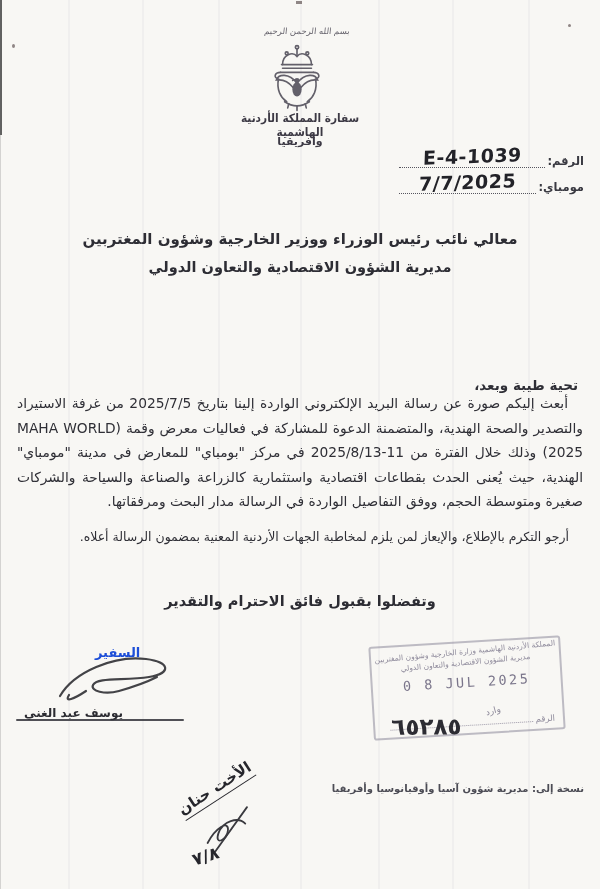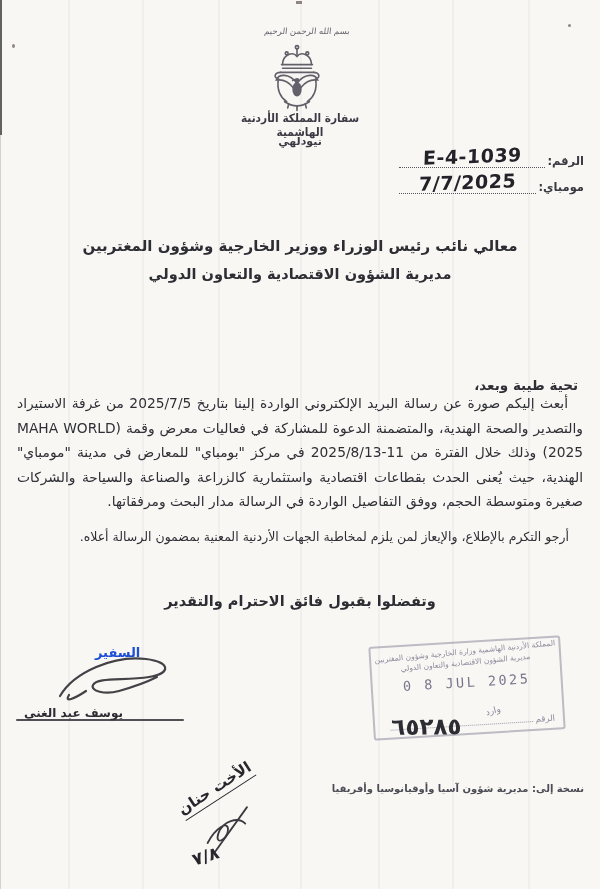--- a/index.html
+++ b/index.html
@@ -27,21 +27,21 @@
   .ref-block { position:absolute; right:16px; top:146px; width:185px; direction:rtl; }
   .ref-row { display:flex; align-items:flex-end; margin-bottom:4px; }
   .ref-label { font-size:11.5px; font-weight:bold; color:#3a3a42; white-space:nowrap; }
   .ref-value-wrap { flex:1; border-bottom:1.6px dotted #55555e; margin-right:2px;
     padding-bottom:0; text-align:center; }
   .hand { color:#222228; font-weight:600; }
   .ref-value { display:inline-block; direction:ltr; font-size:19px; line-height:20px;
     transform:rotate(-2deg) skewX(-4deg); letter-spacing:.5px; }
 
   
-  .addressee { position:absolute; left:0; top:237px; width:100%; text-align:center; direction:rtl; }
+  .addressee { position:absolute; left:0; top:230px; width:100%; text-align:center; direction:rtl; }
   .addressee-l1 { font-size:15px; font-weight:bold; color:#2d2d34; }
   .addressee-l2 { font-size:14.5px; font-weight:bold; color:#2d2d34; margin-top:11px; }
 
   .salutation { position:absolute; right:22px; top:356px; direction:rtl;
     font-size:13.5px; font-weight:bold; color:#2f2f36;margin-top:21px; }
 
   
   .body-p1 { position:absolute; left:17px; right:17px; top:391px; direction:rtl;
     font-size:13.8px; line-height:24.5px; text-align:justify; text-indent:15px; color:#2f2f36; }
   .body-p2 { position:absolute; left:17px; right:17px; top:529px; direction:rtl;
@@ -123,21 +123,21 @@
     <ellipse cx="28" cy="44" rx="4.5" ry="7" fill="#4f4c58" stroke="none"></ellipse>
     <circle cx="28" cy="35.5" r="2.4" fill="#4f4c58" stroke="none"></circle>
     <path d="M26,34.5 L23.6,35.6" stroke-width="1.2"></path>
     <path d="M16,56 Q28,64 40,56"></path>
     <line x1="20" y1="58" x2="19" y2="62"></line>
     <line x1="28" y1="60.5" x2="28" y2="64.5"></line>
     <line x1="36" y1="58" x2="37" y2="62"></line>
   </svg>
 
   <div class="embassy-name">سفارة المملكة الأردنية الهاشمية</div>
-  <div class="embassy-city">نيودلهي</div>
+  <div class="embassy-city">وأفريقيا</div>
 
   <div class="ref-block">
     <div class="ref-row">
       <span class="ref-label">الرقم:</span>
       <span class="ref-value-wrap">
         <span class="ref-value hand">E-4-1039</span>
       </span>
     </div>
     <div class="ref-row">
       <span class="ref-label">مومباي:</span>

